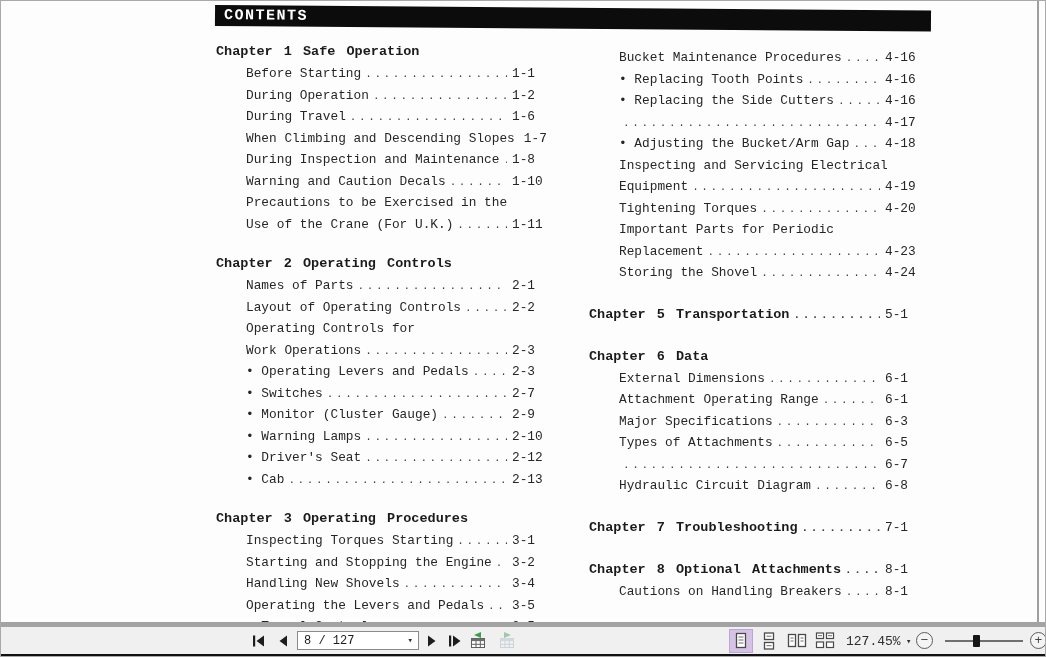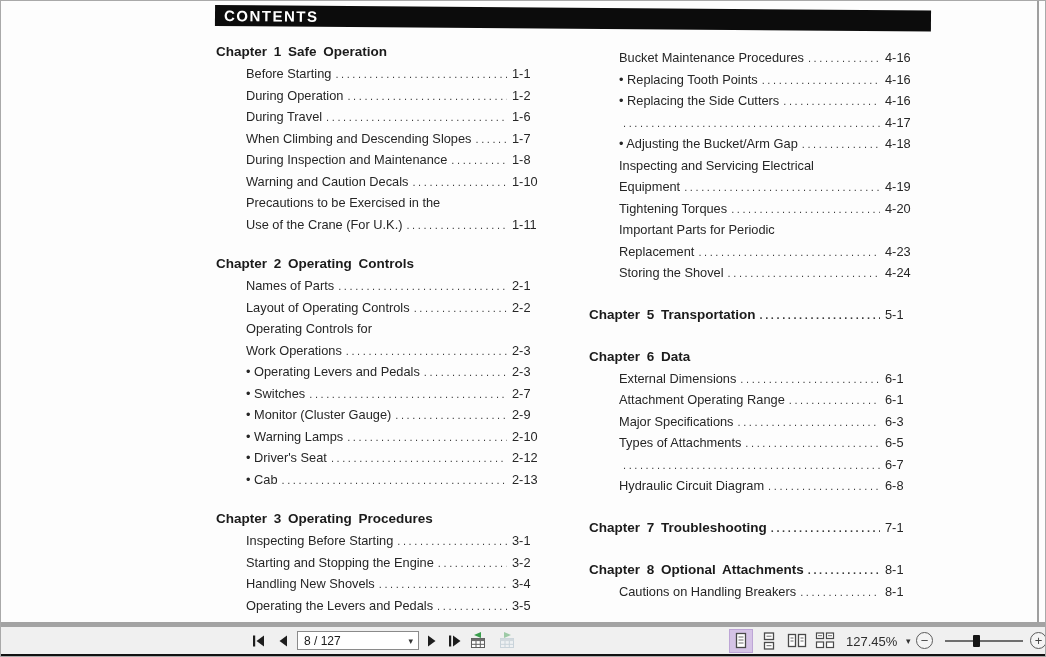--- a/index.html
+++ b/index.html
@@ -1,18 +1,18 @@
 <!DOCTYPE html>
 <html><head>
 <meta charset="utf-8">
 <style>
   html,body{margin:0;padding:0;background:#d8d8d8;}
   .viewer{
     position:relative;width:1046px;height:657px;background:#6d28d9;
-    font-family:Liberation Sans, sans-serif;
+    font-family:Liberation Mono, monospace;
     border:1px solid #a9a9a9;box-sizing:border-box;overflow:hidden;
   }
   
   .page-area{position:absolute;left:0;top:0;right:0;height:628px;overflow:hidden;background:#fdfdfd;}
   .page-right-edge{position:absolute;top:0;left:1036px;width:2px;height:628px;background:#9f9f9f;}
   .header-bar{
     position:absolute;left:214px;top:4px;width:716px;height:21px;background:#0c0c0c;
     transform:rotate(0.45deg);transform-origin:left center;
     display:flex;align-items:center;
   }
@@ -165,21 +165,21 @@
             <span class="lbl">• Cab</span>
             <span class="leader">........................................................................................................................</span>
             <span class="pg">2-13</span>
           </div>
         </div>
         <div class="toc-section">
           <div class="toc-heading">
             <span class="ttl">Chapter 3 Operating Procedures</span>
           </div>
           <div class="toc-row">
-            <span class="lbl">Inspecting Before Starting</span>
+            <span class="lbl">Inspecting Torques Starting</span>
             <span class="leader">........................................................................................................................</span>
             <span class="pg">3-1</span>
           </div>
           <div class="toc-row">
             <span class="lbl">Starting and Stopping the Engine</span>
             <span class="leader">........................................................................................................................</span>
             <span class="pg">3-2</span>
           </div>
           <div class="toc-row">
             <span class="lbl">Handling New Shovels</span>

